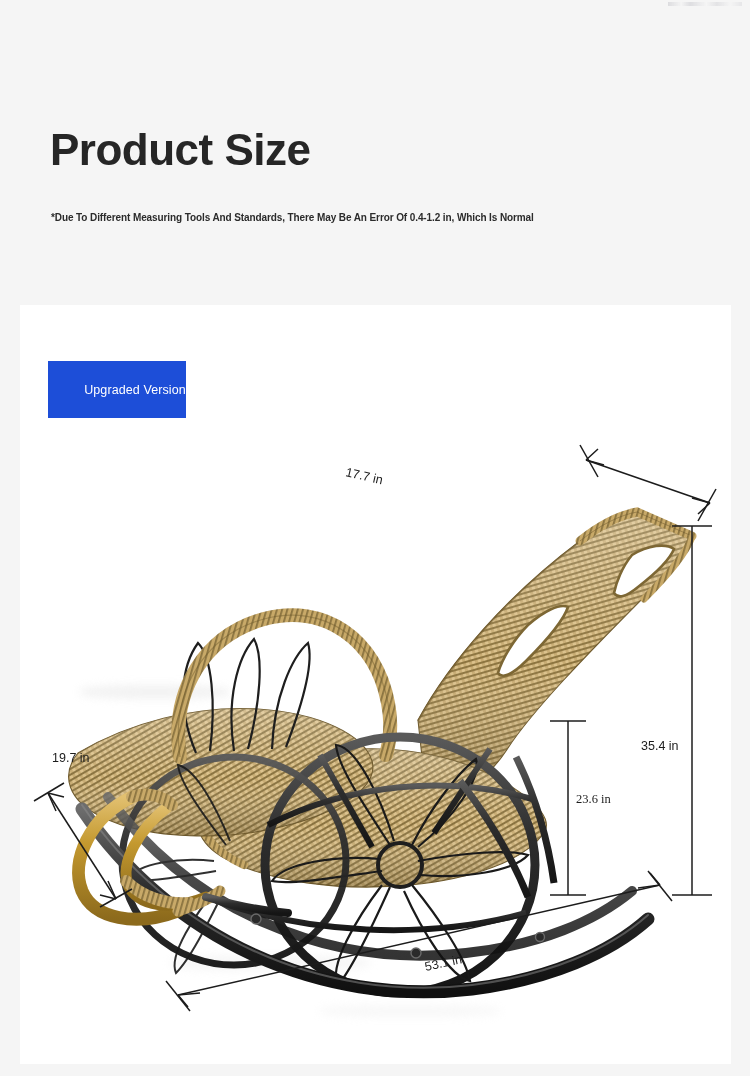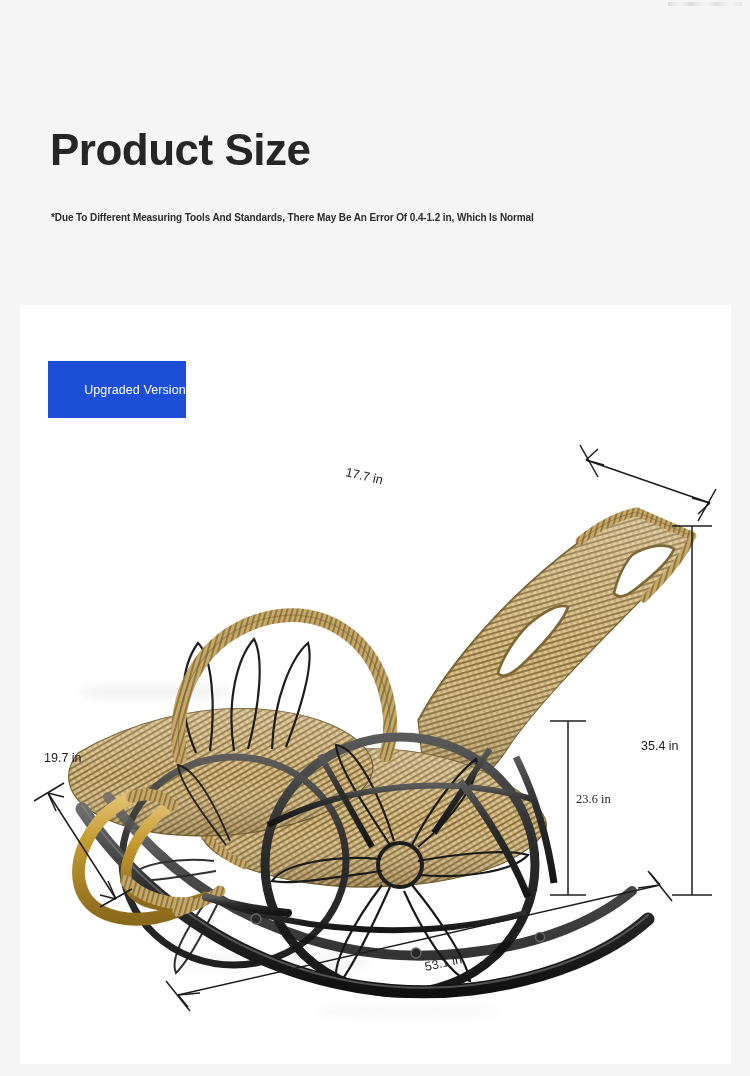--- a/index.html
+++ b/index.html
@@ -388,16 +388,16 @@
     </svg>
 
     <div class="dim-label rot-pos13" style="left:326px; top:160px;">17.7 in</div>
 
     <div class="dim-label" style="left:621px; top:398px;margin-top:36px;">35.4 in</div>
 
     <div class="dim-label" style="left:556px; top:487px;font-family:Liberation Serif, serif;">23.6 in</div>
 
     <div class="dim-label rot-neg12" style="left:405px; top:655px;">53.1 in</div>
 
-    <div class="dim-label" style="left:24px; top:446px;">19.7 in</div>
+    <div class="dim-label" style="left:32px; top:446px;">19.7 in</div>
 
   </div>
 </div>
 
 </body></html>

